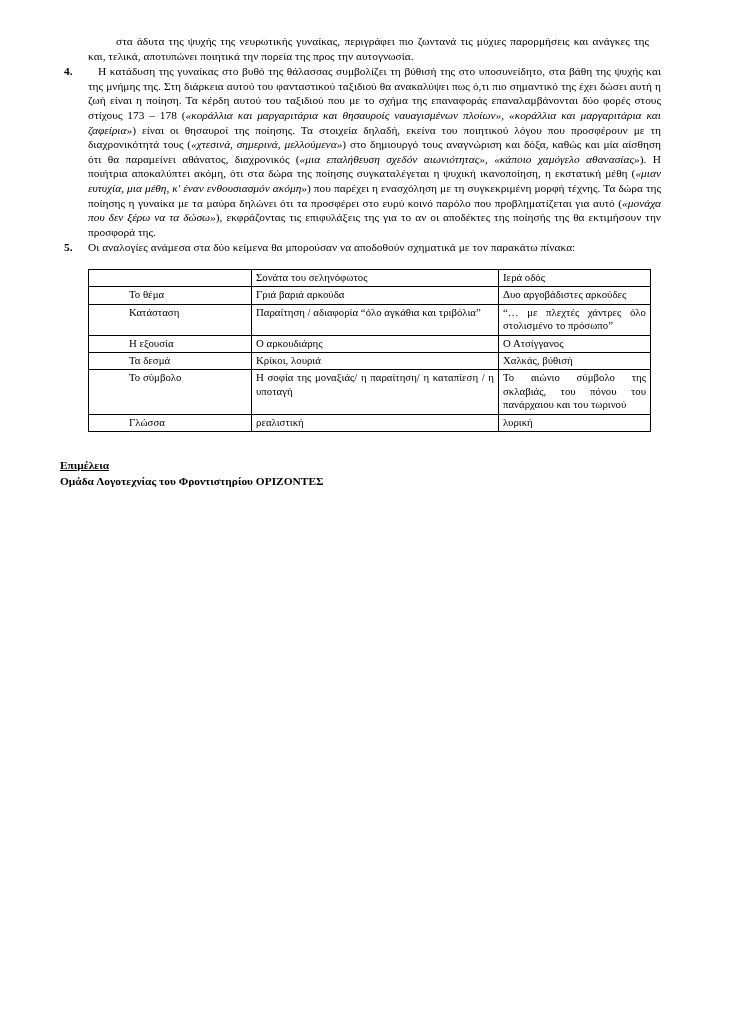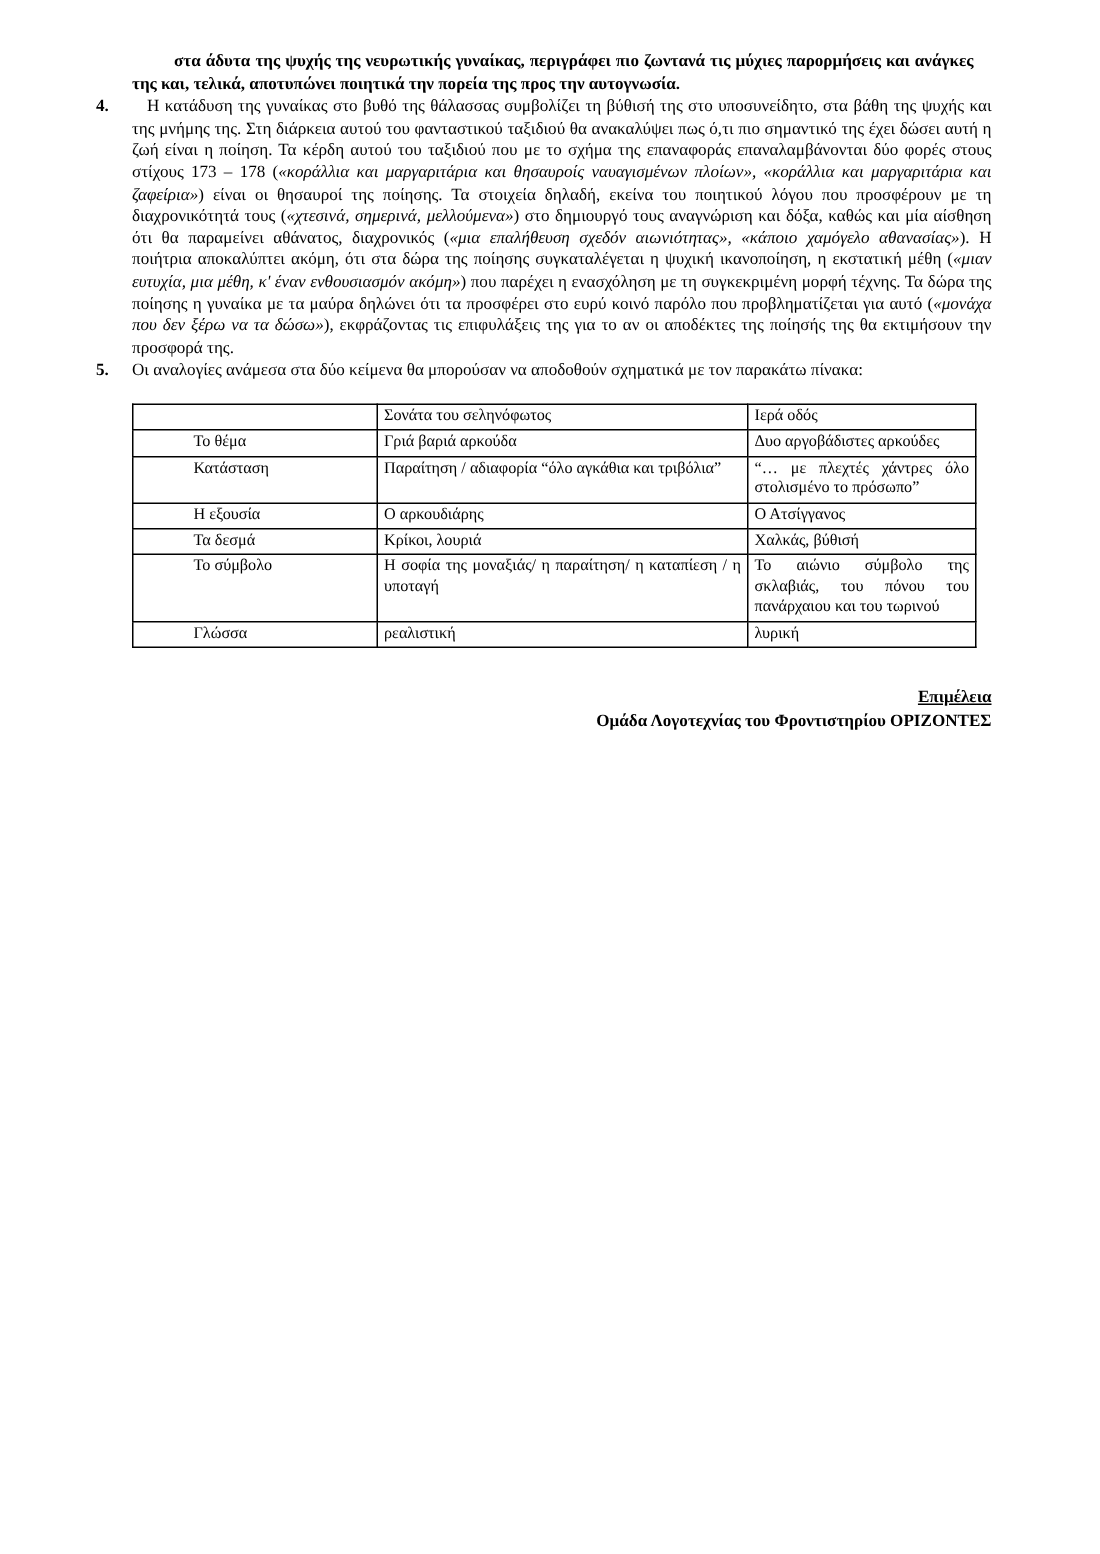--- a/index.html
+++ b/index.html
@@ -28,21 +28,20 @@
   .para-block {
     font-size: 11.4px;
     line-height: 14.6px;
     text-align: justify;
   }
   .para-plain {
     margin: 0 12px 0 0;
     text-indent: 28px;
     padding-left: 28px;
     padding-right: 0;
-    font-weight: bold;
   }
   .list-item {
     display: flex;
     align-items: flex-start;
     margin-top: 1px;
   }
   .list-num {
     width: 28px;
     flex: 0 0 28px;
     font-weight: bold;
@@ -91,21 +90,21 @@
   table.cmp tr.head td { font-weight: normal; }
   table.cmp tr.head td.col-label { border-bottom: 1px solid #000; }
   td.justify-both {
     text-align: justify;
   }
   .nojust { text-align: left !important; }
 
   
   .credit {
     margin-top: 26px;
-    text-align: right;
+    text-align: left;
     font-size: 11.4px;
     line-height: 15px;
   }
   .credit .title {
     font-weight: bold;
     text-decoration: underline;
     display: block;
   }
   .credit .group {
     font-weight: bold;

